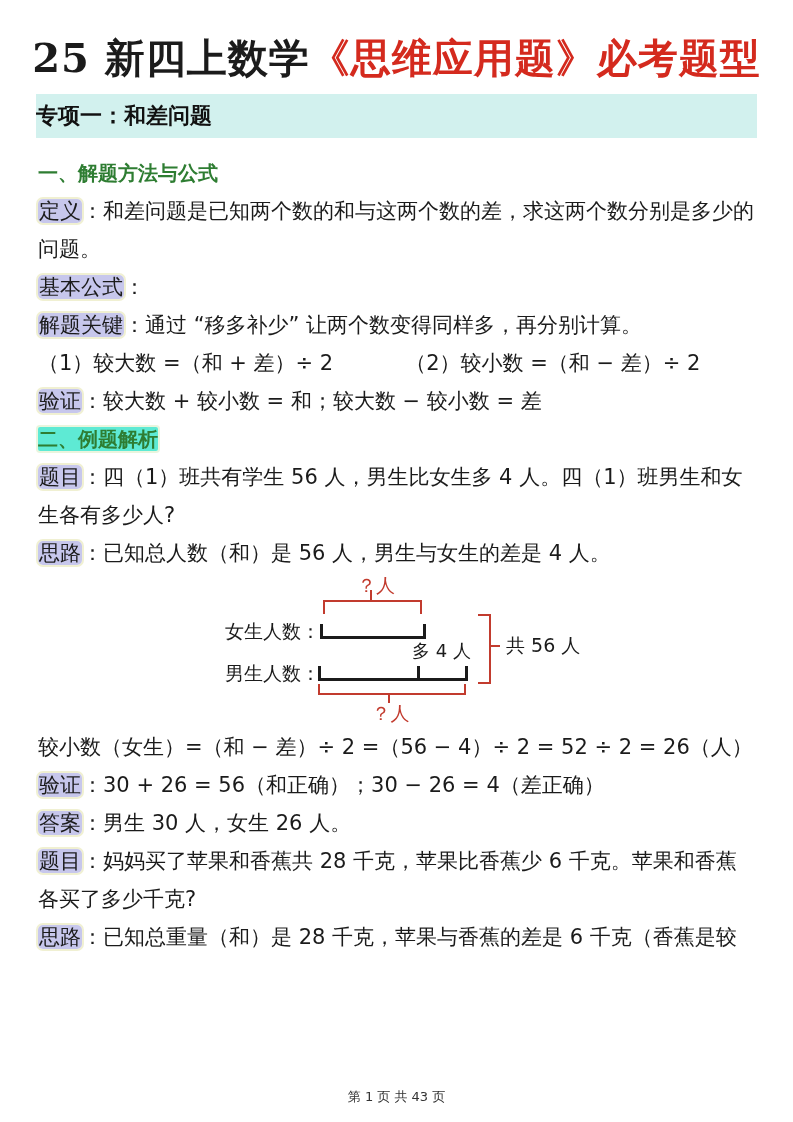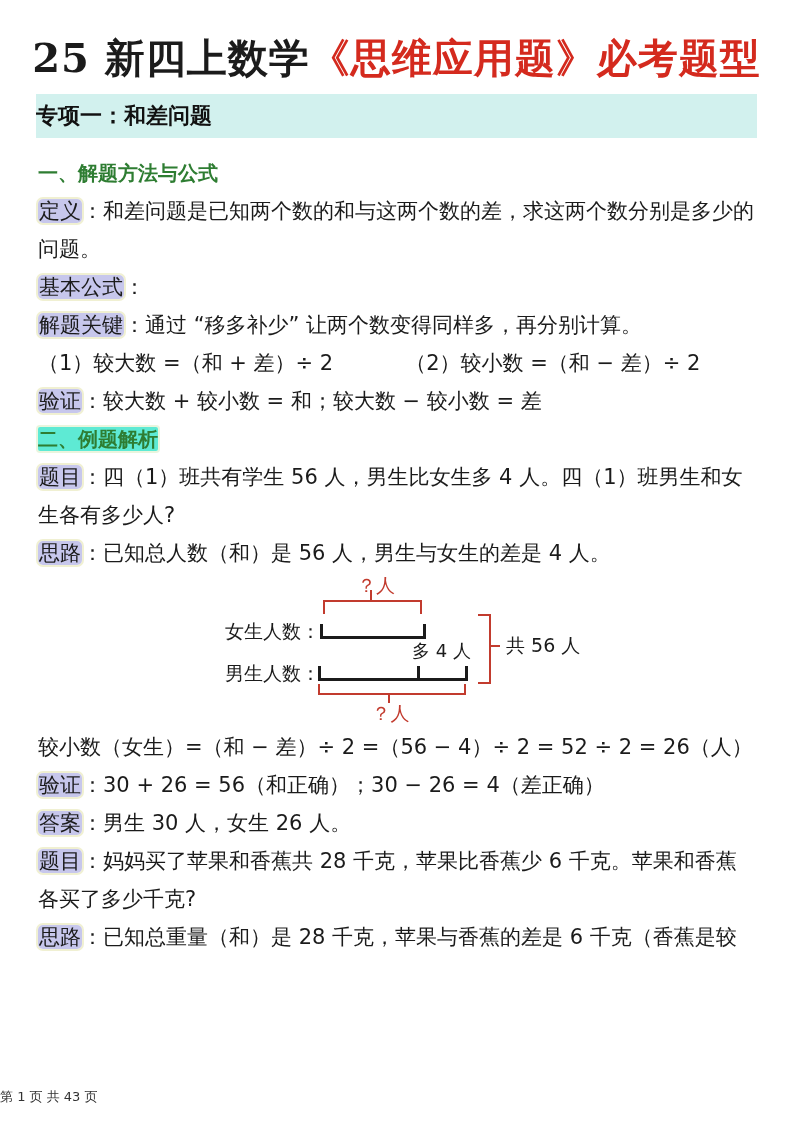--- a/index.html
+++ b/index.html
@@ -87,21 +87,21 @@
     border-top: 2px solid #c23b2e; border-right: 2px solid #c23b2e; border-bottom: 2px solid #c23b2e;
   }
   .brace-right-tick { position: absolute; left: 451px; top: 71px; width: 11px; height: 2px; background: #c23b2e; }
   .brace-bottom {
     position: absolute; left: 280px; top: 110px; width: 144px; height: 9px;
     border-left: 2px solid #c23b2e; border-right: 2px solid #c23b2e; border-bottom: 2px solid #c23b2e;
   }
   .brace-bottom-stem { position: absolute; left: 350px; top: 119px; width: 2px; height: 10px; background: #c23b2e; }
   .footer {
     position: absolute; left: 0; right: 0; bottom: 16px;
-    text-align: left; font-size: 13px; color: #333;
+    text-align: center; font-size: 13px; color: #333;
   }
 </style>
 </head>
 <body>
 
 <div class="page">
 
   <h1 class="title"><span class="t-black">25 新四上数学</span><span class="t-red">《思维应用题》必考题型</span></h1>
 
   <div class="banner">

